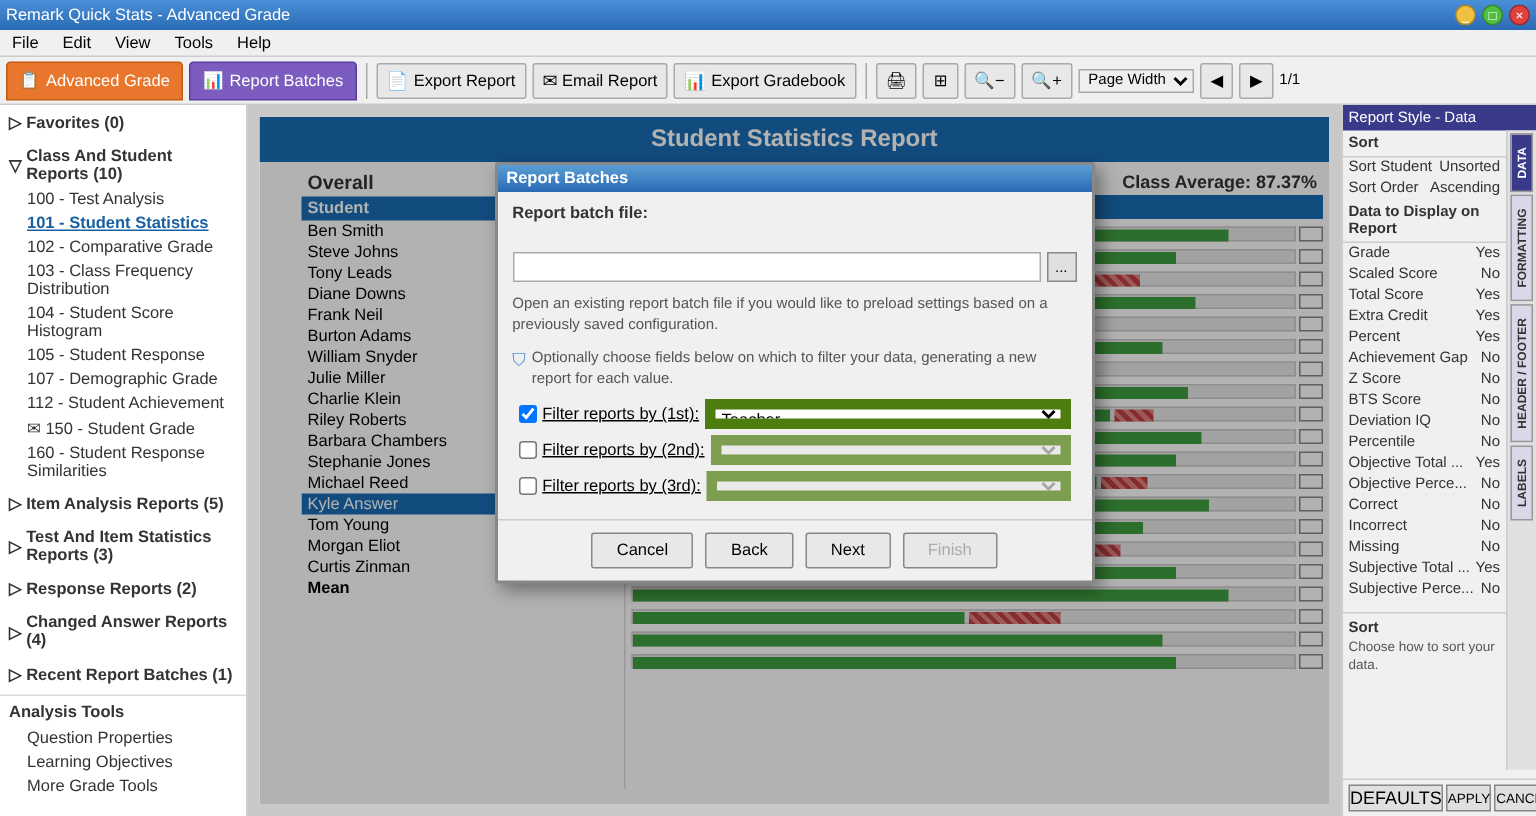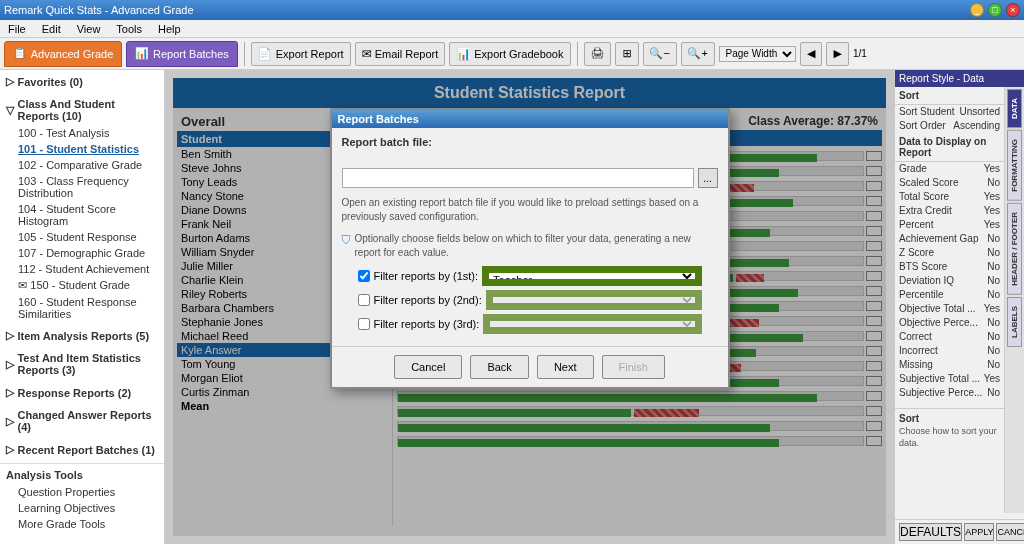--- a/index.html
+++ b/index.html
@@ -139,20 +139,21 @@
       text-align: center;
       padding: 6px;
       font-size: 16px;
       font-weight: bold;
     }
 
     
     .report-body {
       display: flex;
       height: calc(100% - 40px);
+      margin-left: 24px;
     }
 
     .report-left {
       width: 220px;
       padding: 4px;
       border-right: 1px solid #ddd;
       flex-shrink: 0;
     }
 
     .overall-label {
@@ -303,21 +304,22 @@
       font-size: 10px;
       color: #555;
       margin-bottom: 6px;
       display: flex; align-items: flex-start; gap: 4px;
       line-height: 1.4;
     }
     .modal-checkbox-row {
       display: flex;
       align-items: center;
       gap: 4px;
-      margin: 4px 16px;
+      margin: 4px 4px;
+      text-decoration: underline;
     }
     .modal-checkbox { width: 12px; height: 12px; cursor: pointer; }
     .modal-dropdown {
       flex: 1;
       height: 20px;
       border: 7px solid #4d7c0f;
       background: white;
       font-size: 11px;
     }
     .modal-checkbox-row.disabled .modal-dropdown { background: #e8e8e8; color: #888; }
@@ -558,21 +560,20 @@
 
       <div class="report-body">
 
         <div class="report-left">
           <div class="overall-label">Overall</div>
           <div class="student-list-header">Student</div>
           <div class="student-list">
             <div class="student-row">Ben Smith</div>
             <div class="student-row">Steve Johns</div>
             <div class="student-row">Tony Leads</div>
-            <div class="student-row">Nancy Stone</div>
             <div class="student-row">Diane Downs</div>
             <div class="student-row">Frank Neil</div>
             <div class="student-row">Burton Adams</div>
             <div class="student-row">William Snyder</div>
             <div class="student-row">Julie Miller</div>
             <div class="student-row">Charlie Klein</div>
             <div class="student-row">Riley Roberts</div>
             <div class="student-row">Barbara Chambers</div>
             <div class="student-row">Stephanie Jones</div>
             <div class="student-row">Michael Reed</div>

